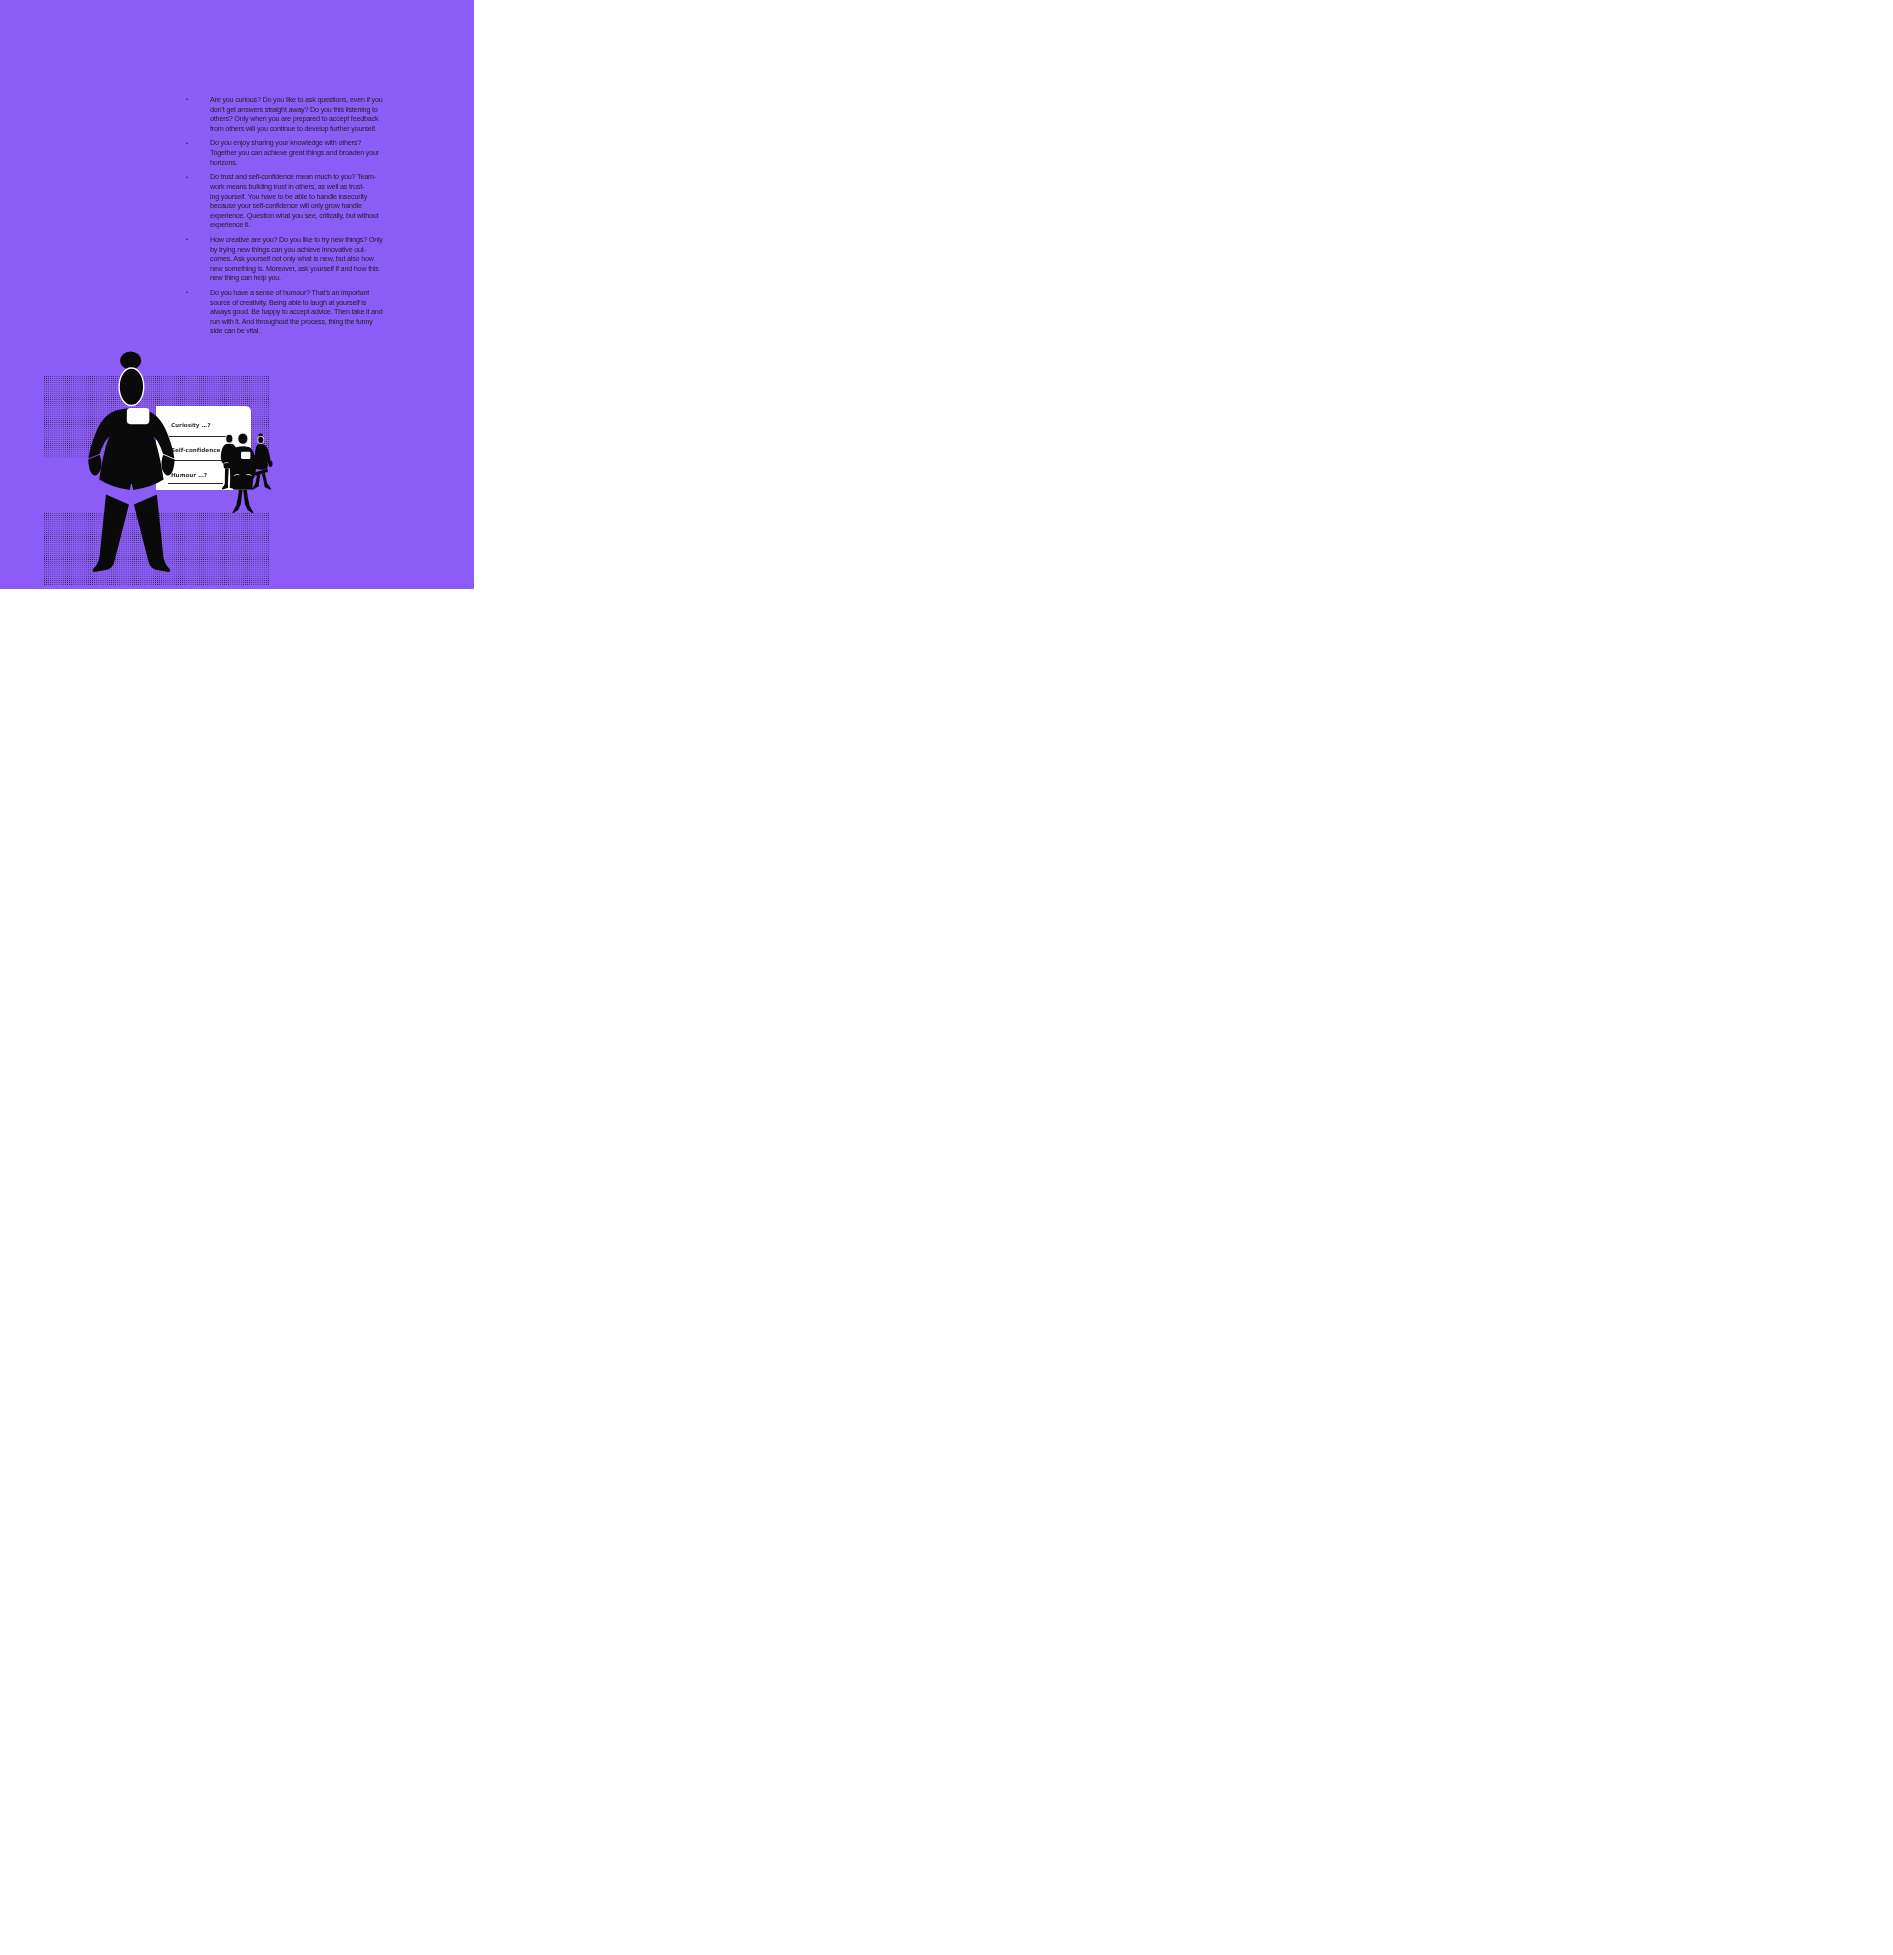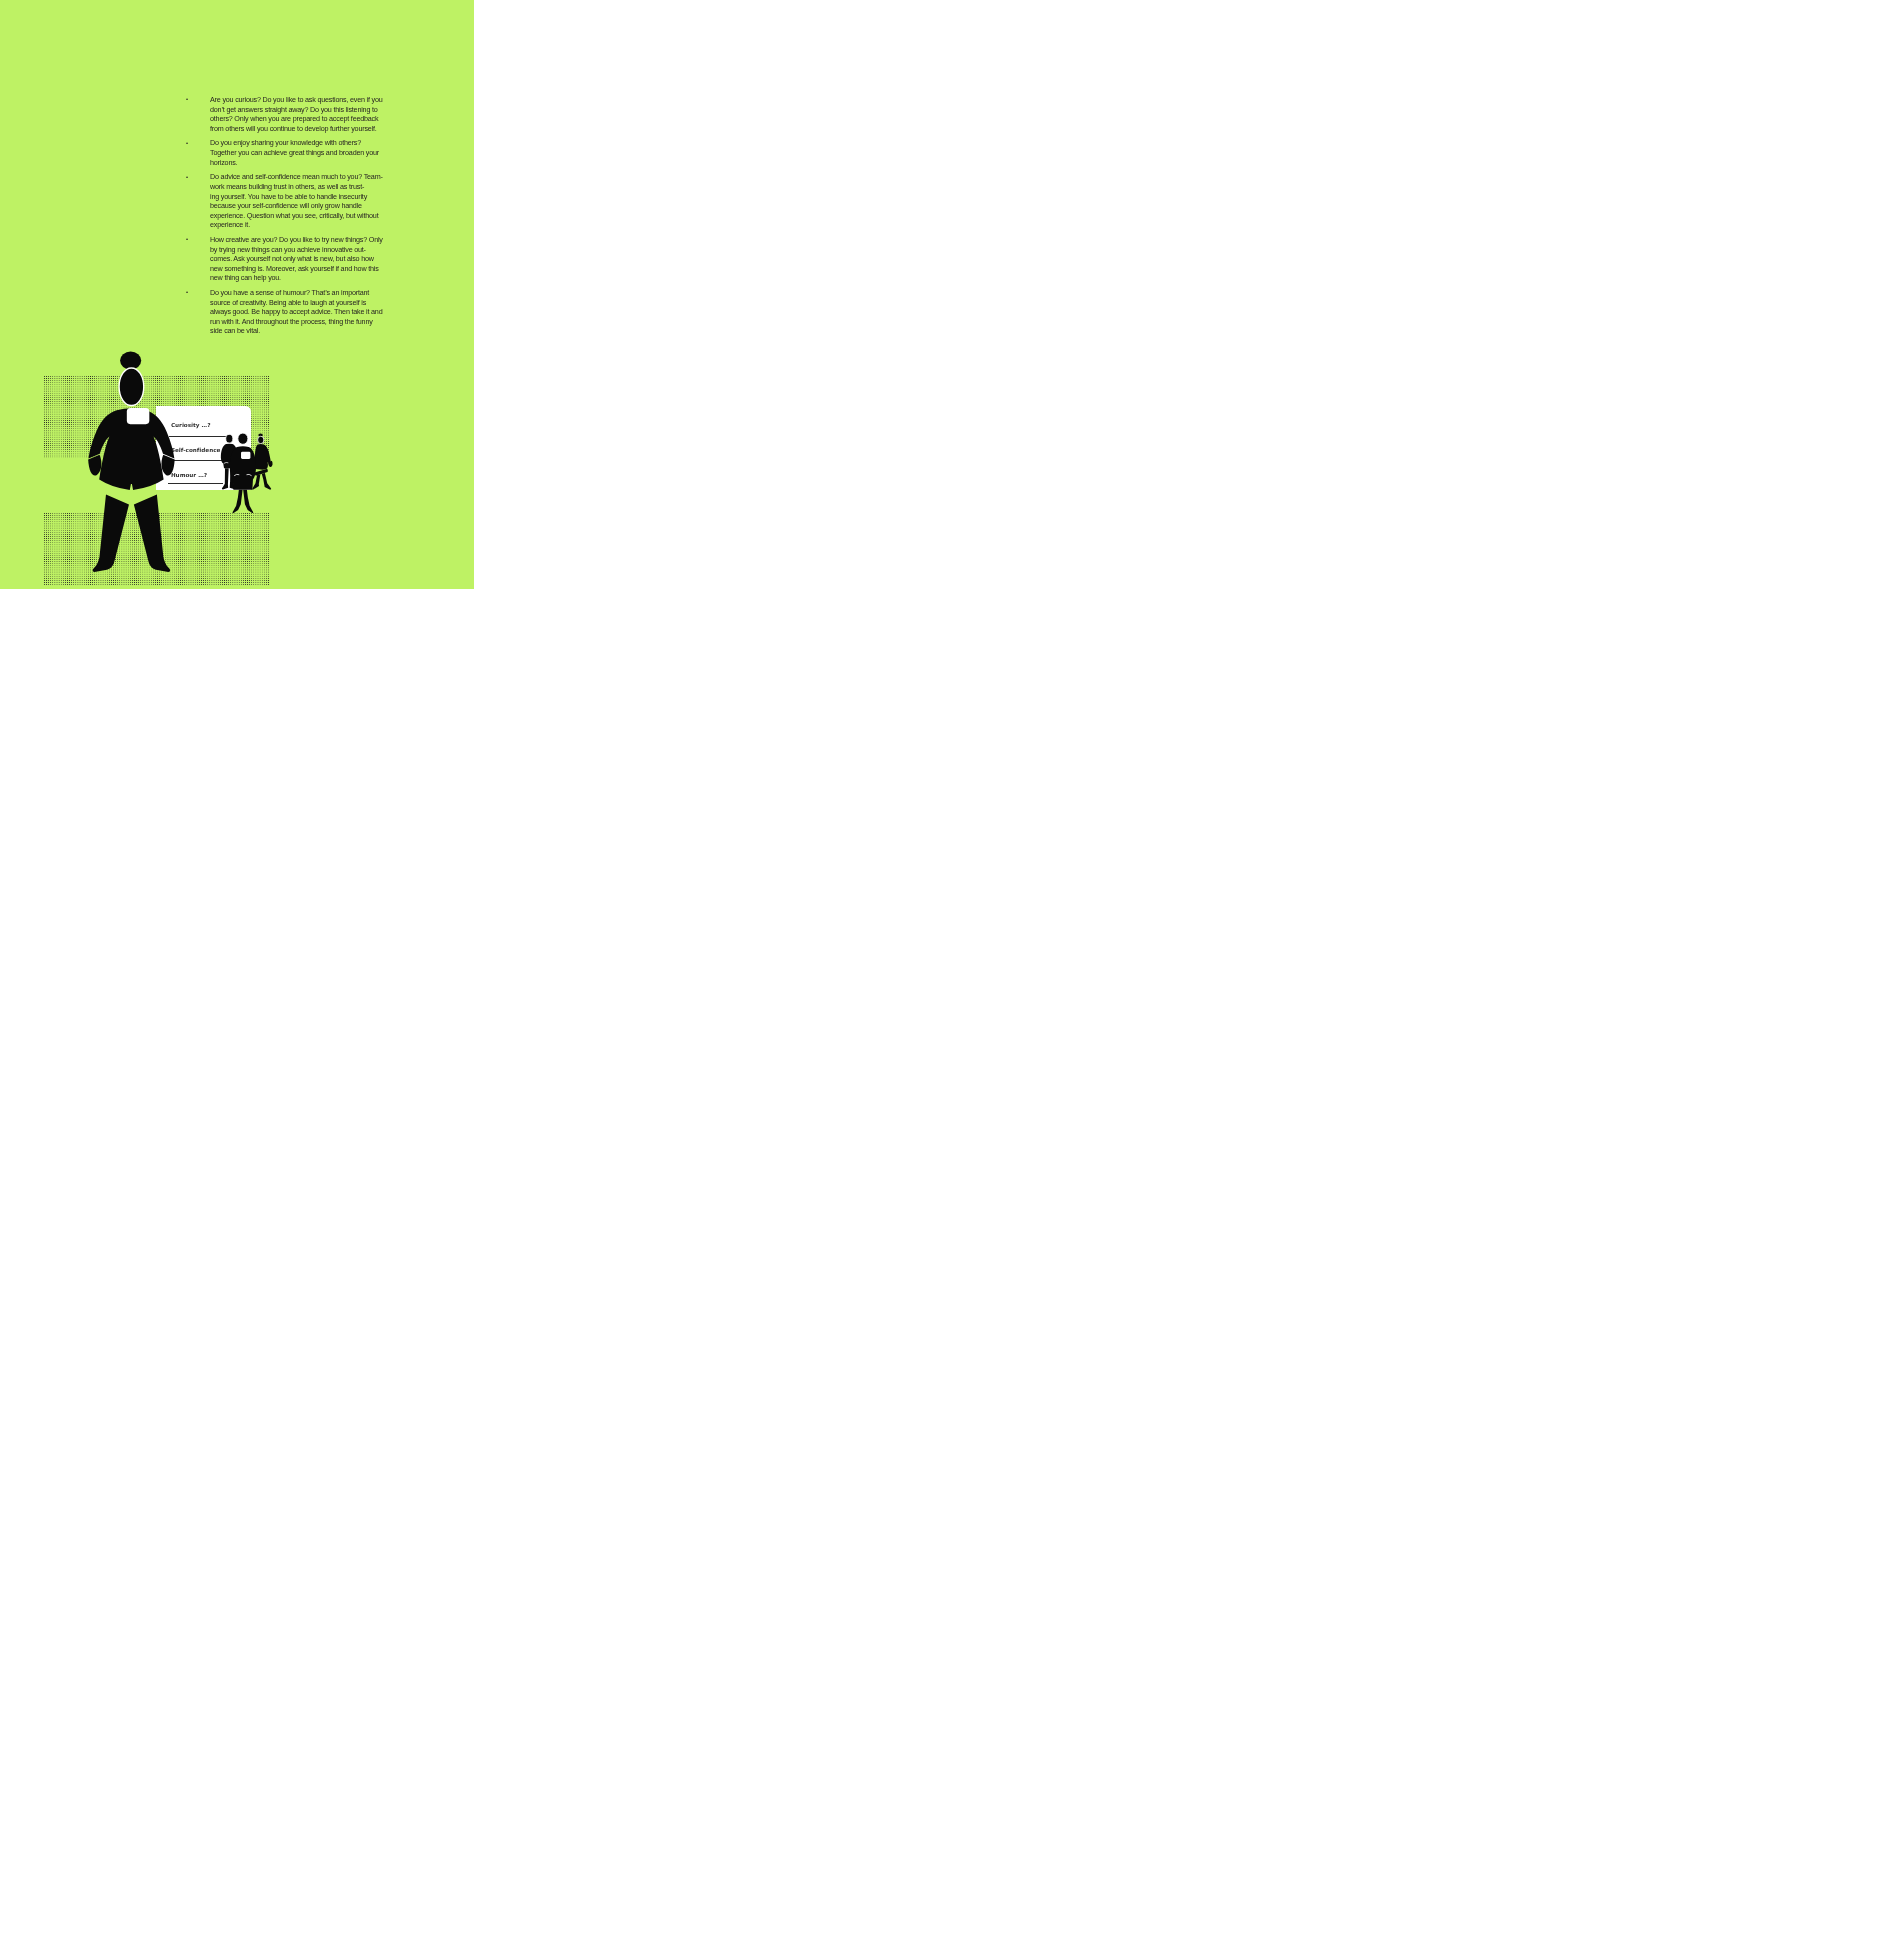--- a/index.html
+++ b/index.html
@@ -1,16 +1,16 @@
 <!DOCTYPE html>
 <html style="font-size:6.3px"><head>
 <meta charset="utf-8">
 <style>
   html,body{margin:0;padding:0;background:#ffffff;}
-  .page{position:relative;width:474px;height:589px;background:#bef264;overflow:hidden;
+  .page{position:relative;width:474px;height:589px;background:#8b5cf6;overflow:hidden;
         font-family:"Liberation Sans", sans-serif;color:#231f20;text-decoration:underline;}
 
   
   .bullets{position:absolute;left:186px;top:95px;width:235px;margin:0;padding:0;list-style:none;}
   .bullets li{position:relative;padding-left:24px;margin:0 0 5.1px 0;
               font-size:7.2px;line-height:9.6px;letter-spacing:-0.2px;color:#231f20;}
   .bullets .marker{position:absolute;left:0;top:1.2px;font-size:5.9px;line-height:7px;color:#231f20;}
   .bullets .ln{white-space:nowrap;}
 
   
@@ -53,21 +53,21 @@
         <div class="ln">from others will you continue to develop further yourself.</div>
       </li>
       <li>
         <span class="marker">•</span>
         <div class="ln">Do you enjoy sharing your knowledge with others?</div>
         <div class="ln">Together you can achieve great things and broaden your</div>
         <div class="ln">horizons.</div>
       </li>
       <li>
         <span class="marker">•</span>
-        <div class="ln">Do advice and self-confidence mean much to you? Team-</div>
+        <div class="ln">Do trust and self-confidence mean much to you? Team-</div>
         <div class="ln">work means building trust in others, as well as trust-</div>
         <div class="ln">ing yourself. You have to be able to handle insecurity</div>
         <div class="ln">because your self-confidence will only grow handle</div>
         <div class="ln">experience. Question what you see, critically, but without</div>
         <div class="ln">experience it.</div>
       </li>
       <li>
         <span class="marker">•</span>
         <div class="ln">How creative are you? Do you like to try new things? Only</div>
         <div class="ln">by trying new things can you achieve innovative out-</div>

